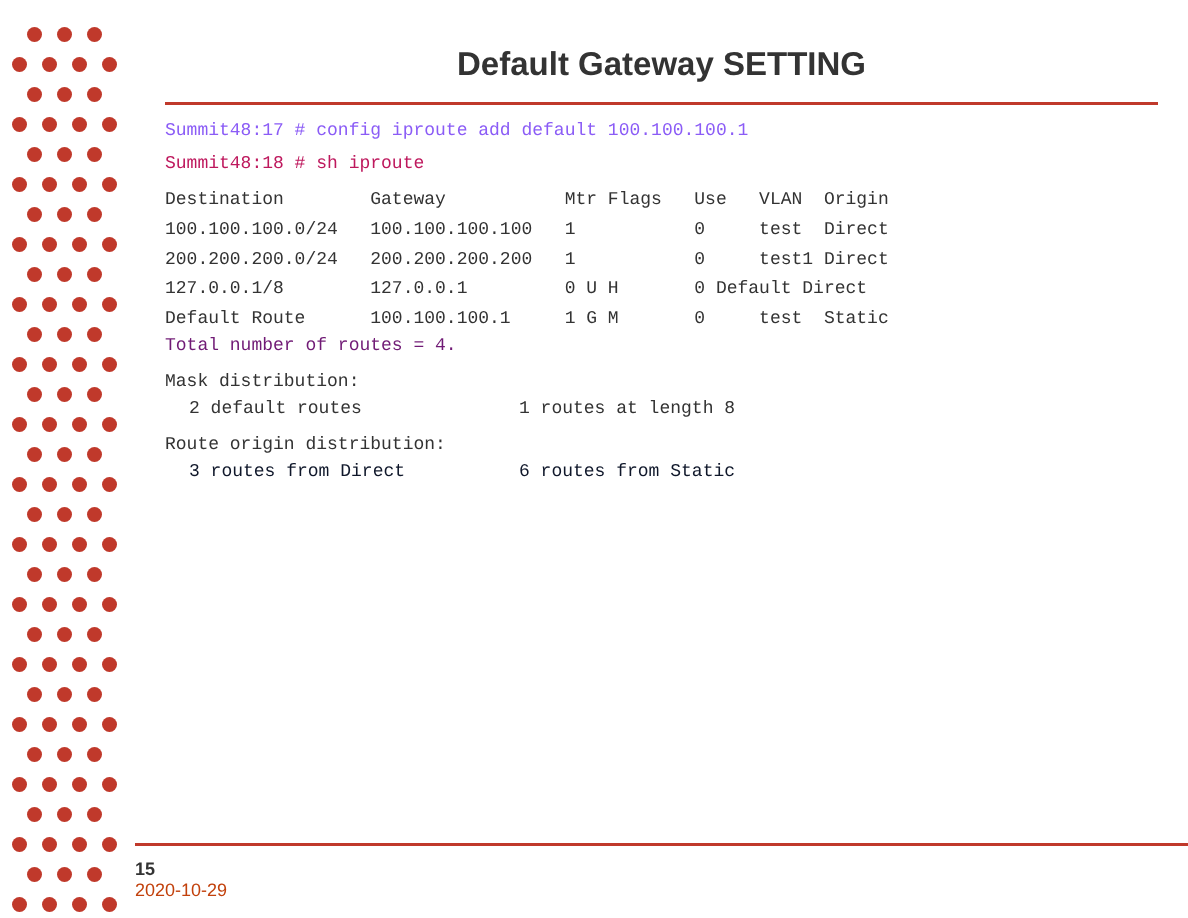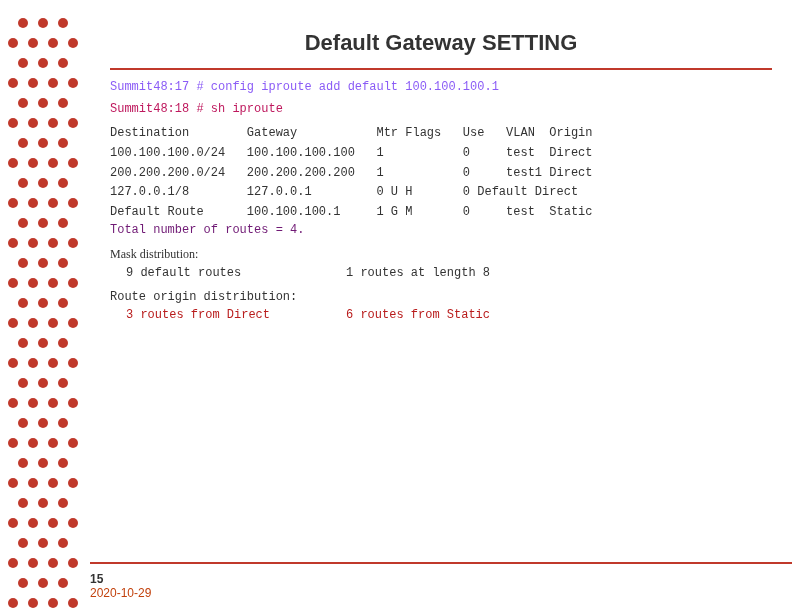--- a/index.html
+++ b/index.html
@@ -78,21 +78,21 @@
     }
 
     .total-routes {
       font-family: 'Courier New', Courier, monospace;
       font-size: 12px;
       color: #701a75;
       margin-bottom: 10px;
     }
 
     .mask-dist-title {
-      font-family: Liberation Serif, serif;
+      font-family: Liberation Mono, monospace;
       font-size: 12px;
       color: #333;
       margin-bottom: 4px;
     }
 
     .mask-dist-rows {
       font-family: 'Courier New', Courier, monospace;
       font-size: 12px;
       color: #333;
       margin-bottom: 10px;
@@ -111,21 +111,21 @@
     .route-origin-title {
       font-family: 'Courier New', Courier, monospace;
       font-size: 12px;
       color: #333;
       margin-bottom: 4px;
     }
 
     .route-origin-rows {
       font-family: 'Courier New', Courier, monospace;
       font-size: 12px;
-      color: #b91c1c;
+      color: #0f172a;
       margin-bottom: 10px;
     }
 
     .route-origin-rows .origin-row {
       display: flex;
       margin-left: 16px;
       margin-bottom: 2px;
     }
 
     .origin-col1 {
@@ -284,21 +284,21 @@
 200.200.200.0/24   200.200.200.200   1           0     test1 Direct
 127.0.0.1/8        127.0.0.1         0 U H       0 Default Direct
 Default Route      100.100.100.1     1 G M       0     test  Static
 </div>
 
   <div class="total-routes">Total number of routes = 4.</div>
 
   <div class="mask-dist-title">Mask distribution:</div>
   <div class="mask-dist-rows" id="mask-dist-rows">
       <div class="dist-row">
-        <span class="dist-col1">9 default routes</span>
+        <span class="dist-col1">2 default routes</span>
         <span>1 routes at length  8</span>
       </div>
     </div>
 
   <div class="route-origin-title">Route origin distribution:</div>
   <div class="route-origin-rows" id="route-origin-rows">
       <div class="origin-row">
         <span class="origin-col1">3 routes from Direct</span>
         <span>6 routes from Static</span>
       </div>

